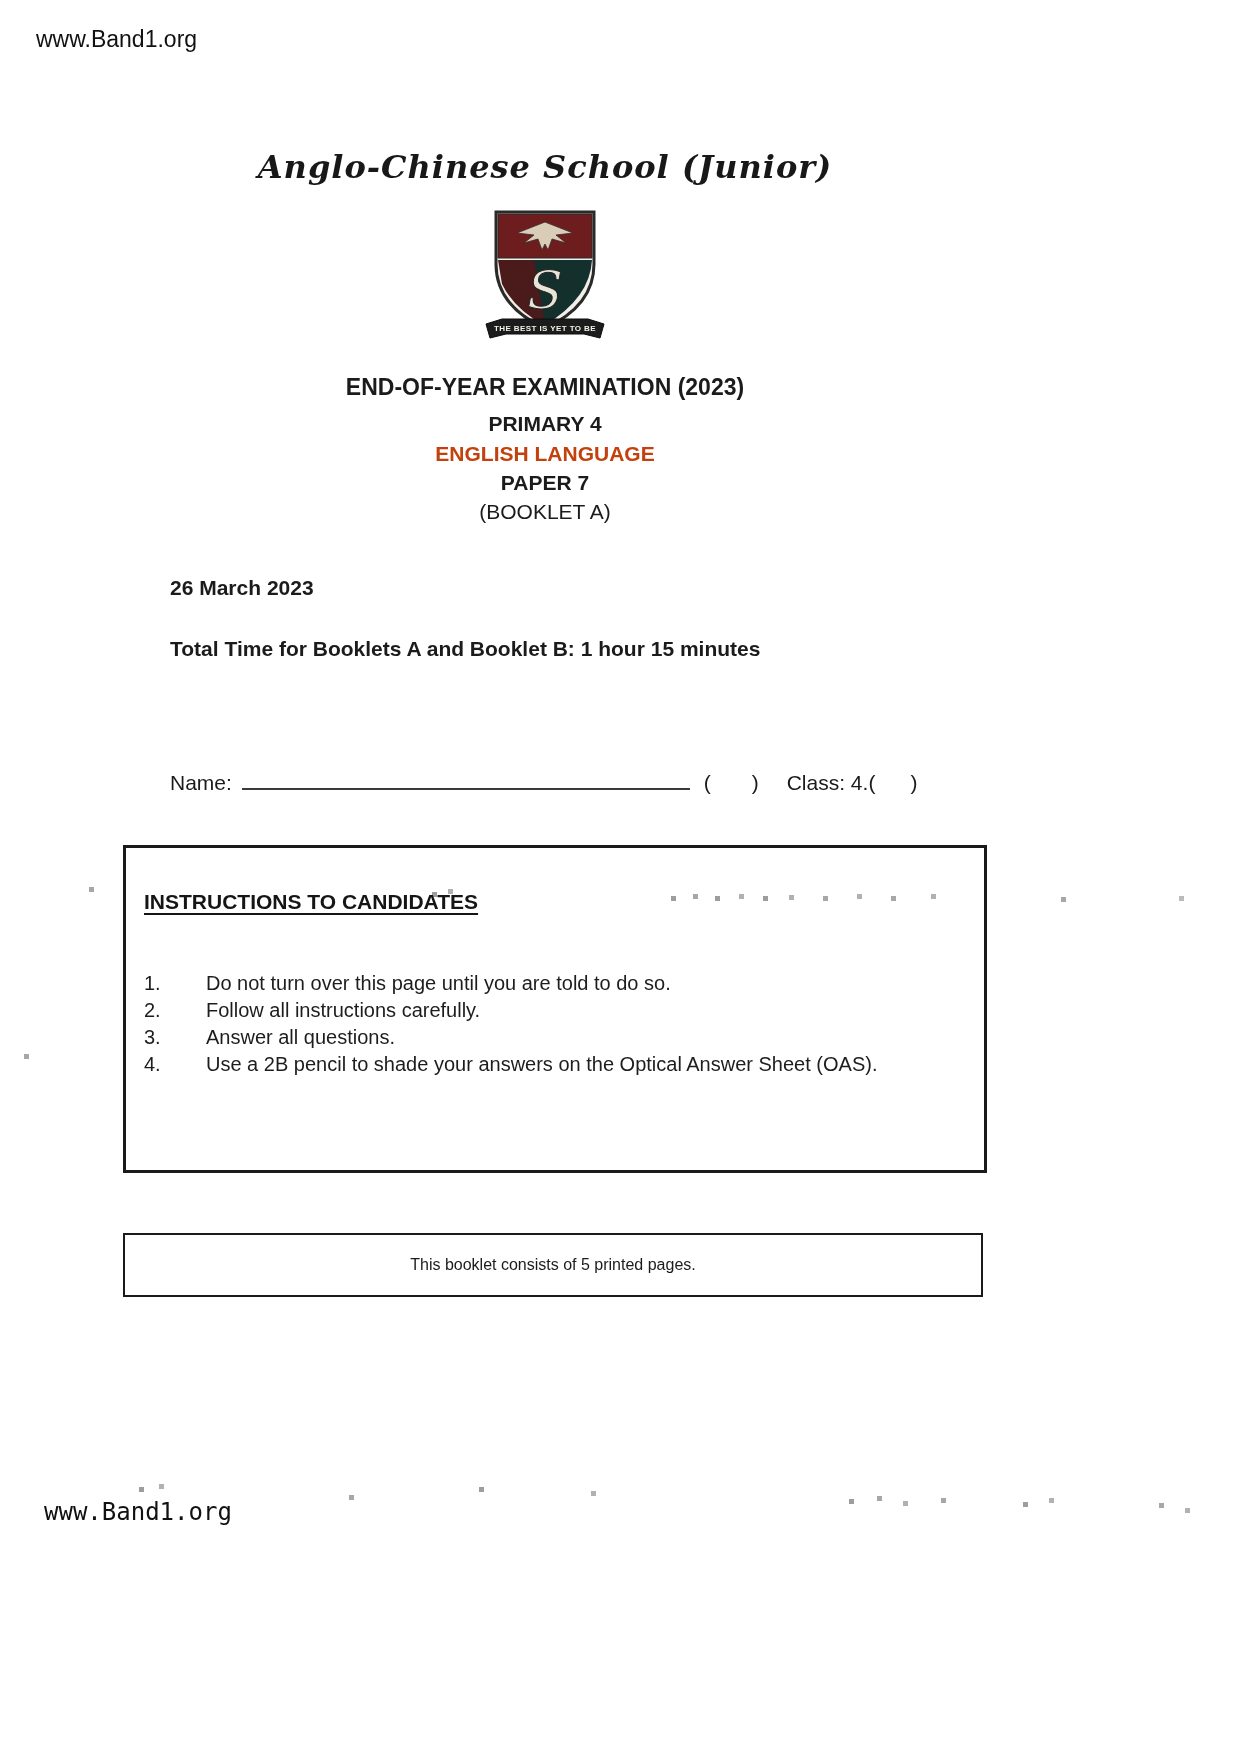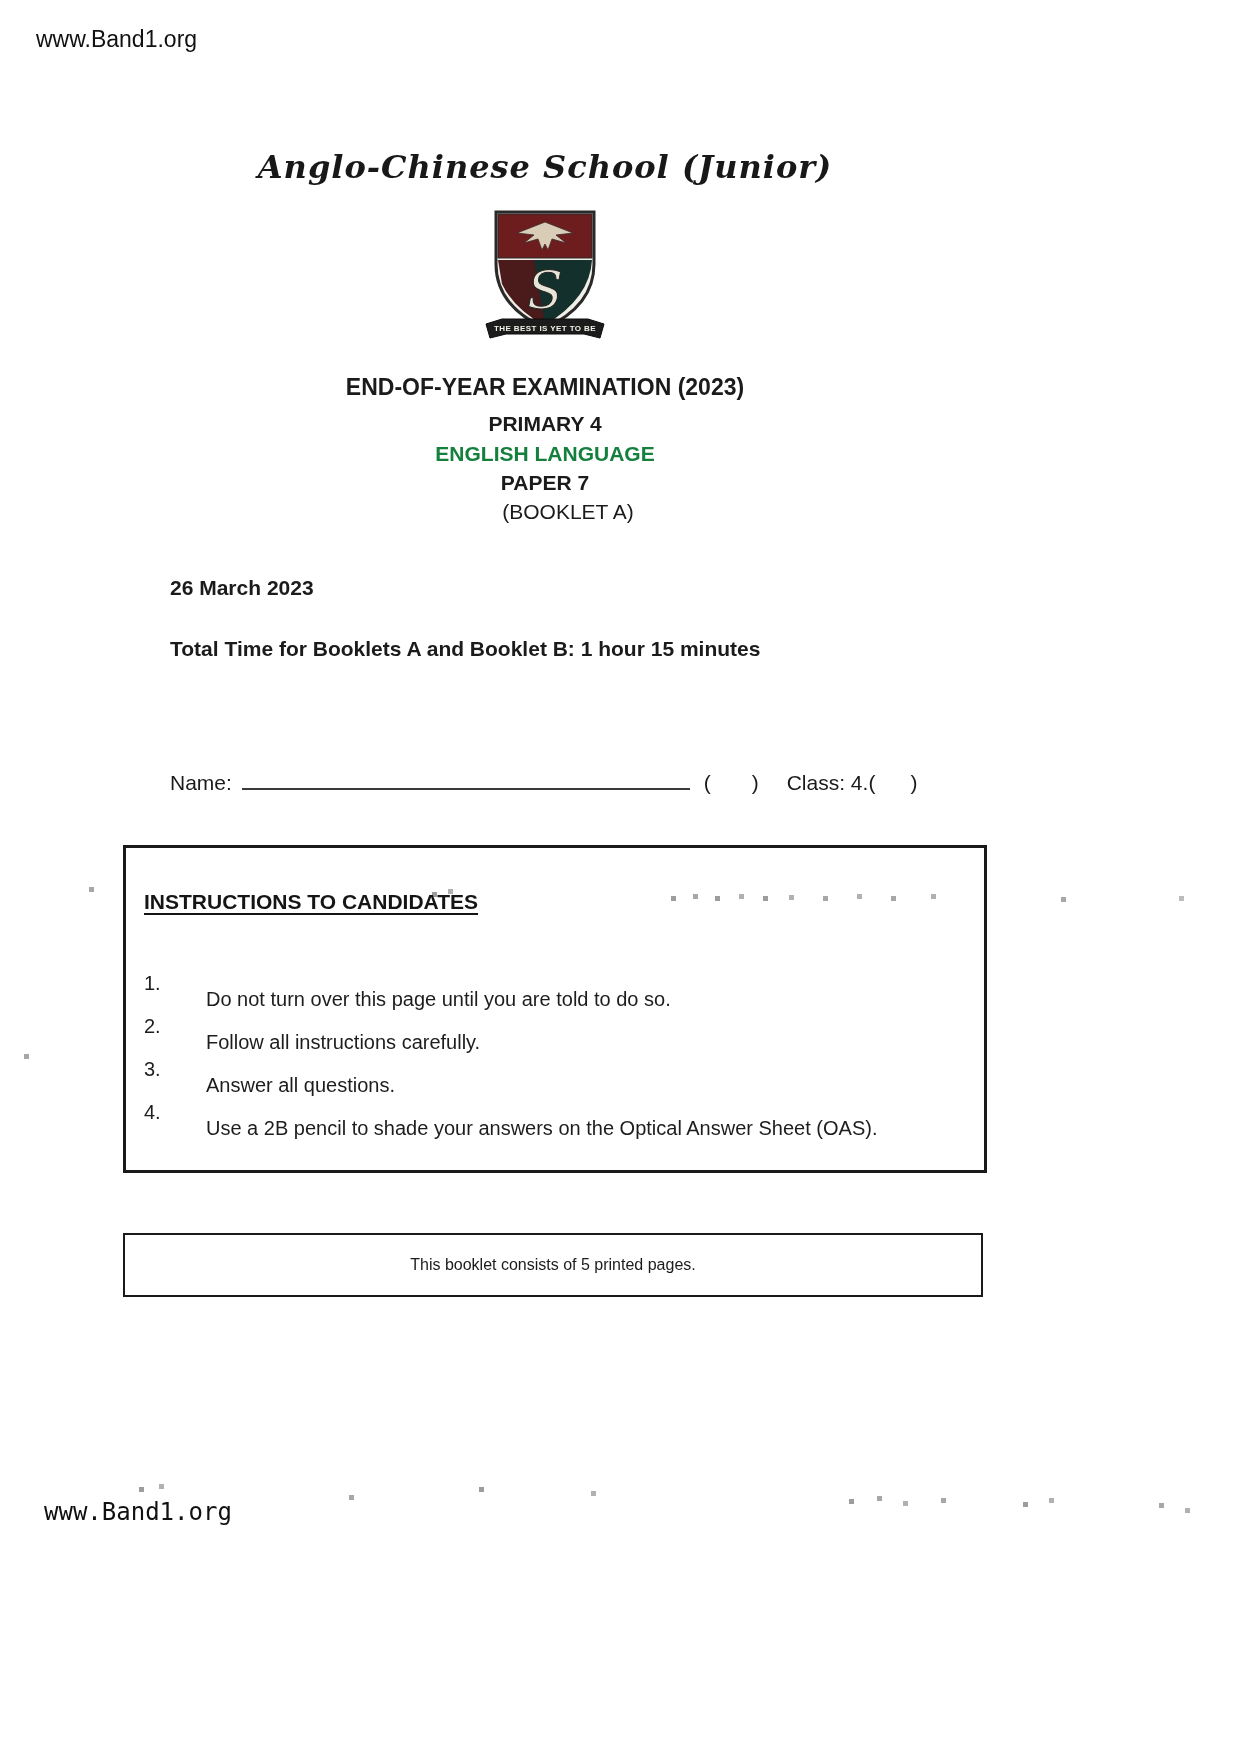--- a/index.html
+++ b/index.html
@@ -44,23 +44,23 @@
     color: #181818;
   }
 
   .crest-wrap {
     left: 484px; top: 206px;
     width: 122px; height: 150px;
   }
 
   .exam-title { top: 374px; font-weight: bold; font-size: 23px; color: #1b1b1b; }
   .level      { top: 412px; font-weight: bold; font-size: 21px; color: #1b1b1b; }
-  .subject    { top: 442px; font-weight: bold; font-size: 21px; color: #15803d; }
+  .subject    { top: 442px; font-weight: bold; font-size: 21px; color: #c2410c; }
   .paper      { top: 471px; font-weight: bold; font-size: 21px; color: #1b1b1b; }
-  .booklet    { top: 500px; font-weight: normal; font-size: 21px; color: #1b1b1b; padding-left: 23px; }
+  .booklet    { top: 500px; font-weight: normal; font-size: 21px; color: #1b1b1b; }
 
   .date-line {
     left: 170px; top: 576px;
     font-weight: bold; font-size: 21px; color: #1b1b1b;
   }
   .duration-line {
     left: 170px; top: 624px;
     font-weight: bold; font-size: 21px; color: #1b1b1b; margin-top: 13px;
   }
 
@@ -101,21 +101,21 @@
     left: 18px; top: 122px;
     width: 820px;
   }
   .instr-row {
     display: flex;
     font-size: 20px;
     color: #1d1d1d;
     line-height: 27px;
   }
   .instr-num { width: 62px; flex: 0 0 62px; }
-  .instr-text { flex: 1; margin-top: 16px; }
+  .instr-text { flex: 1; }
 
   .booklet-box {
     left: 123px; top: 1233px;
     width: 860px; height: 64px;
     border: 2.5px solid #1a1a1a;
     box-sizing: border-box;
     text-align: center;
     line-height: 60px;
     font-size: 16px;
     color: #1b1b1b;

